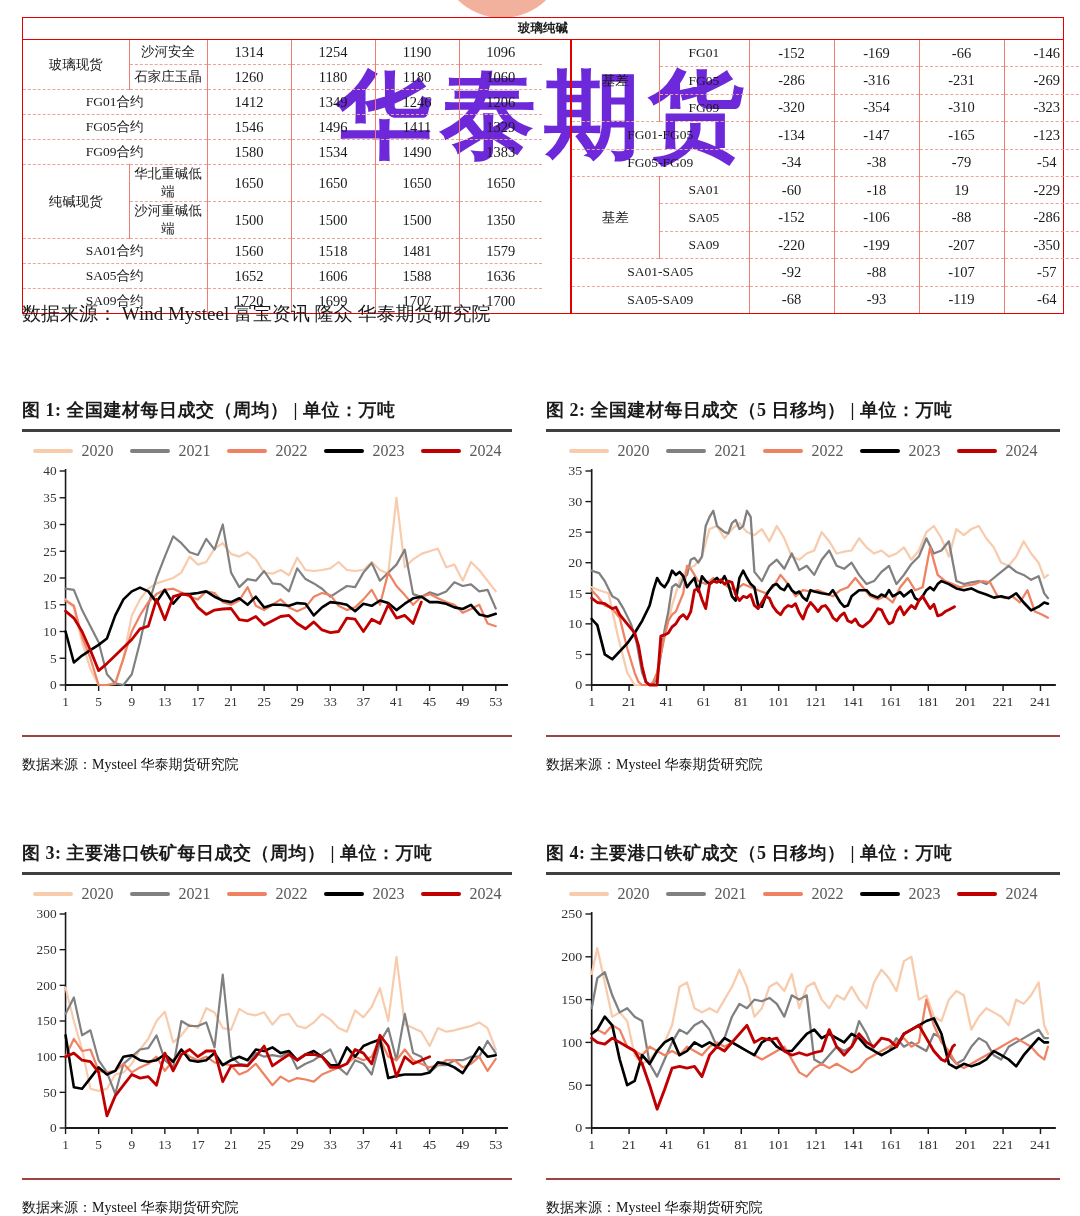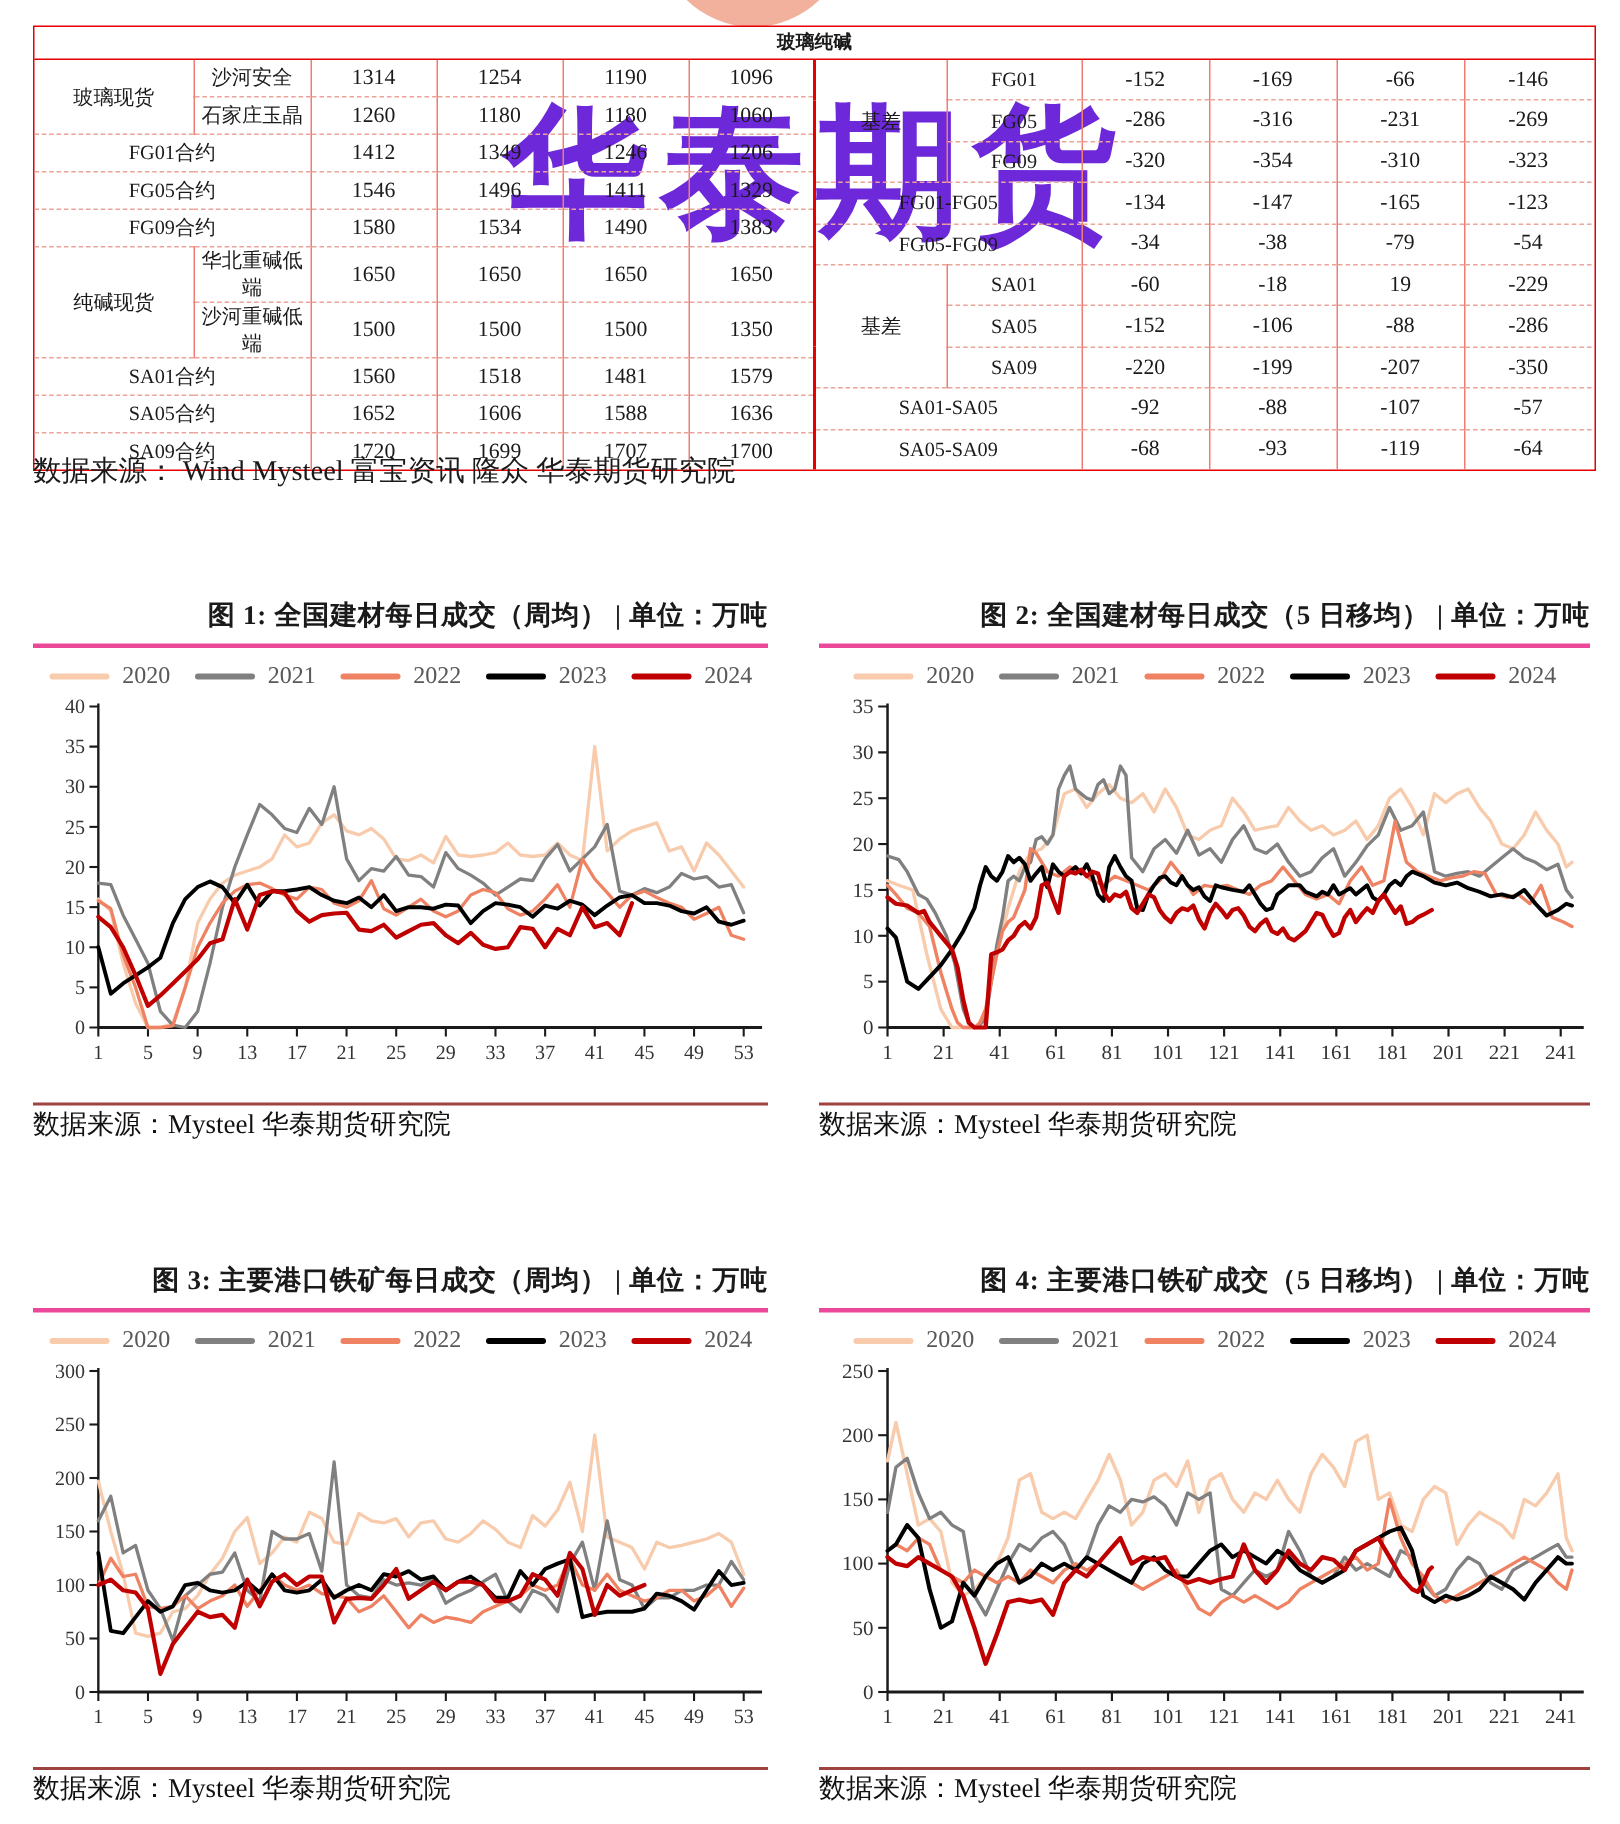--- a/index.html
+++ b/index.html
@@ -8,43 +8,43 @@
 
   
   .wm{position:absolute;z-index:0;pointer-events:none;}
   .wm-logo{left:438px;top:-112px;width:128px;height:130px;border-radius:50%;background:#ef9d85;opacity:.8;}
   .wm-cn{left:336px;top:52px;width:420px;font-size:96px;font-weight:bold;letter-spacing:8px;color:#6d28d9;font-family:"Liberation Serif",serif;}
   .wm-en{left:348px;top:178px;font-size:40px;font-weight:bold;letter-spacing:7px;color:#f7ddd2;font-family:"Liberation Sans",sans-serif;}
 
   
   .tablewrap{position:absolute;z-index:1;left:22px;top:17px;width:1040px;border:1.6px solid #e60000;}
   .tbl-header{height:21px;line-height:21px;text-align:center;font-size:12.5px;font-weight:bold;border-bottom:1.2px solid #e60000;}
-  .tbl-body{display:flex;}
+  .tbl-body{display:flex;gap:28px;}
   table.half{border-collapse:collapse;table-layout:fixed;width:519px;}
   table.half.right{border-left:2.4px solid #e60000;width:518px;}
   table.half td{height:24px;padding:0;text-align:center;vertical-align:middle;
       border-top:1px dashed #eba39a;border-right:1px solid #ee7d74;}
   table.half tr:first-child td{border-top:none;}
   table.half td:last-child{border-right:none;}
   td.lbl{font-size:13.5px;}
   td.num{font-size:14.5px;font-family:"Liberation Serif",serif;}
 
   .table-source{position:absolute;z-index:1;left:22px;top:301px;font-size:19px;}
 
   
   .chart-block{position:absolute;z-index:1;}
-  .c-title{text-align:right;font-size:18px;font-weight:bold;letter-spacing:.5px;
-      padding-bottom:7px;border-bottom:3px solid #ec4899;white-space:nowrap;}
+  .c-title{text-align:left;font-size:18px;font-weight:bold;letter-spacing:.5px;
+      padding-bottom:7px;border-bottom:3px solid #404040;white-space:nowrap;}
   .c-legend{display:flex;justify-content:center;align-items:center;gap:16px;margin-top:9px;height:20px;}
   .lg-item{display:flex;align-items:center;gap:9px;}
   .lg-swatch{display:inline-block;width:40px;height:4px;border-radius:2px;}
   .lg-label{font-size:16px;color:#595959;font-family:"Liberation Serif",serif;}
   svg.c-plot{display:block;width:100%;height:252px;margin-top:2px;}
   .c-rule{border-top:2.6px solid #9e4340;margin-top:20px;}
-  .c-source{margin-top:0;font-size:18px;color:#111;}
+  .c-source{margin-top:19px;font-size:14px;color:#111;}
 </style>
 </head>
 <body>
 
 <div class="page">
 
   <div class="wm wm-logo"></div>
   <div class="wm wm-cn">华泰期货</div>
 
   <div class="tablewrap">

